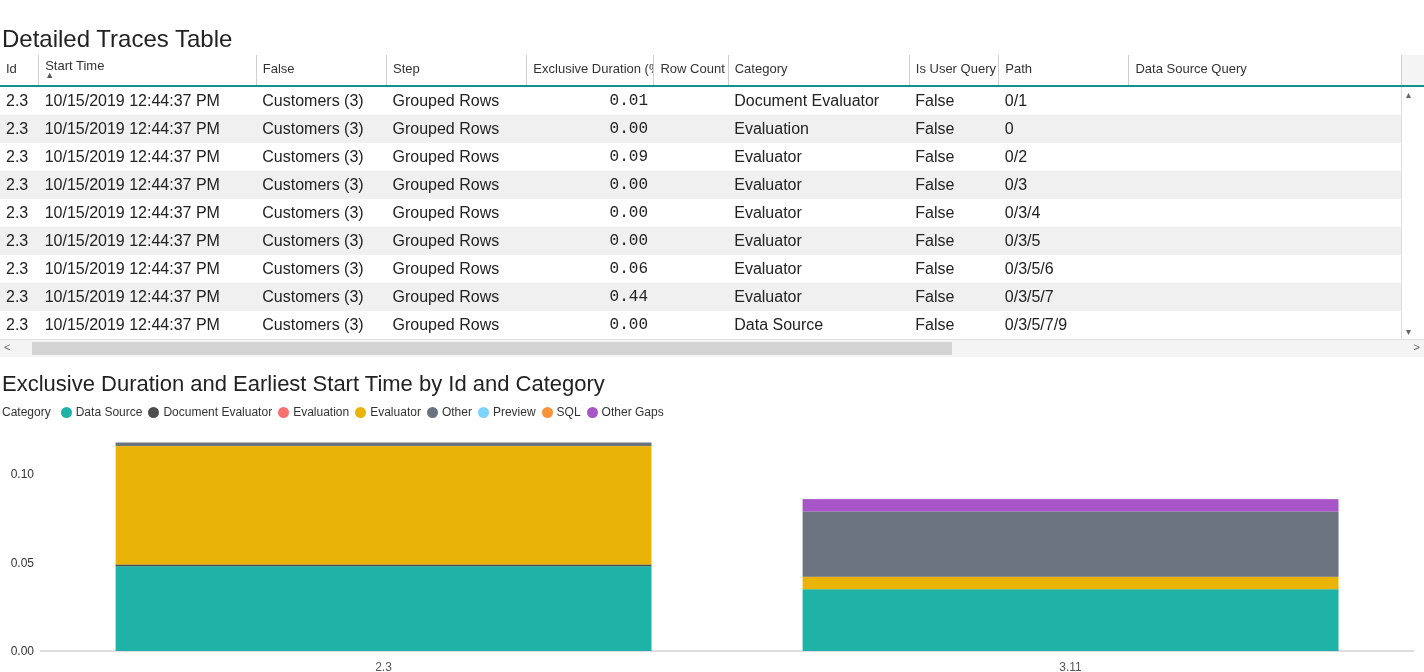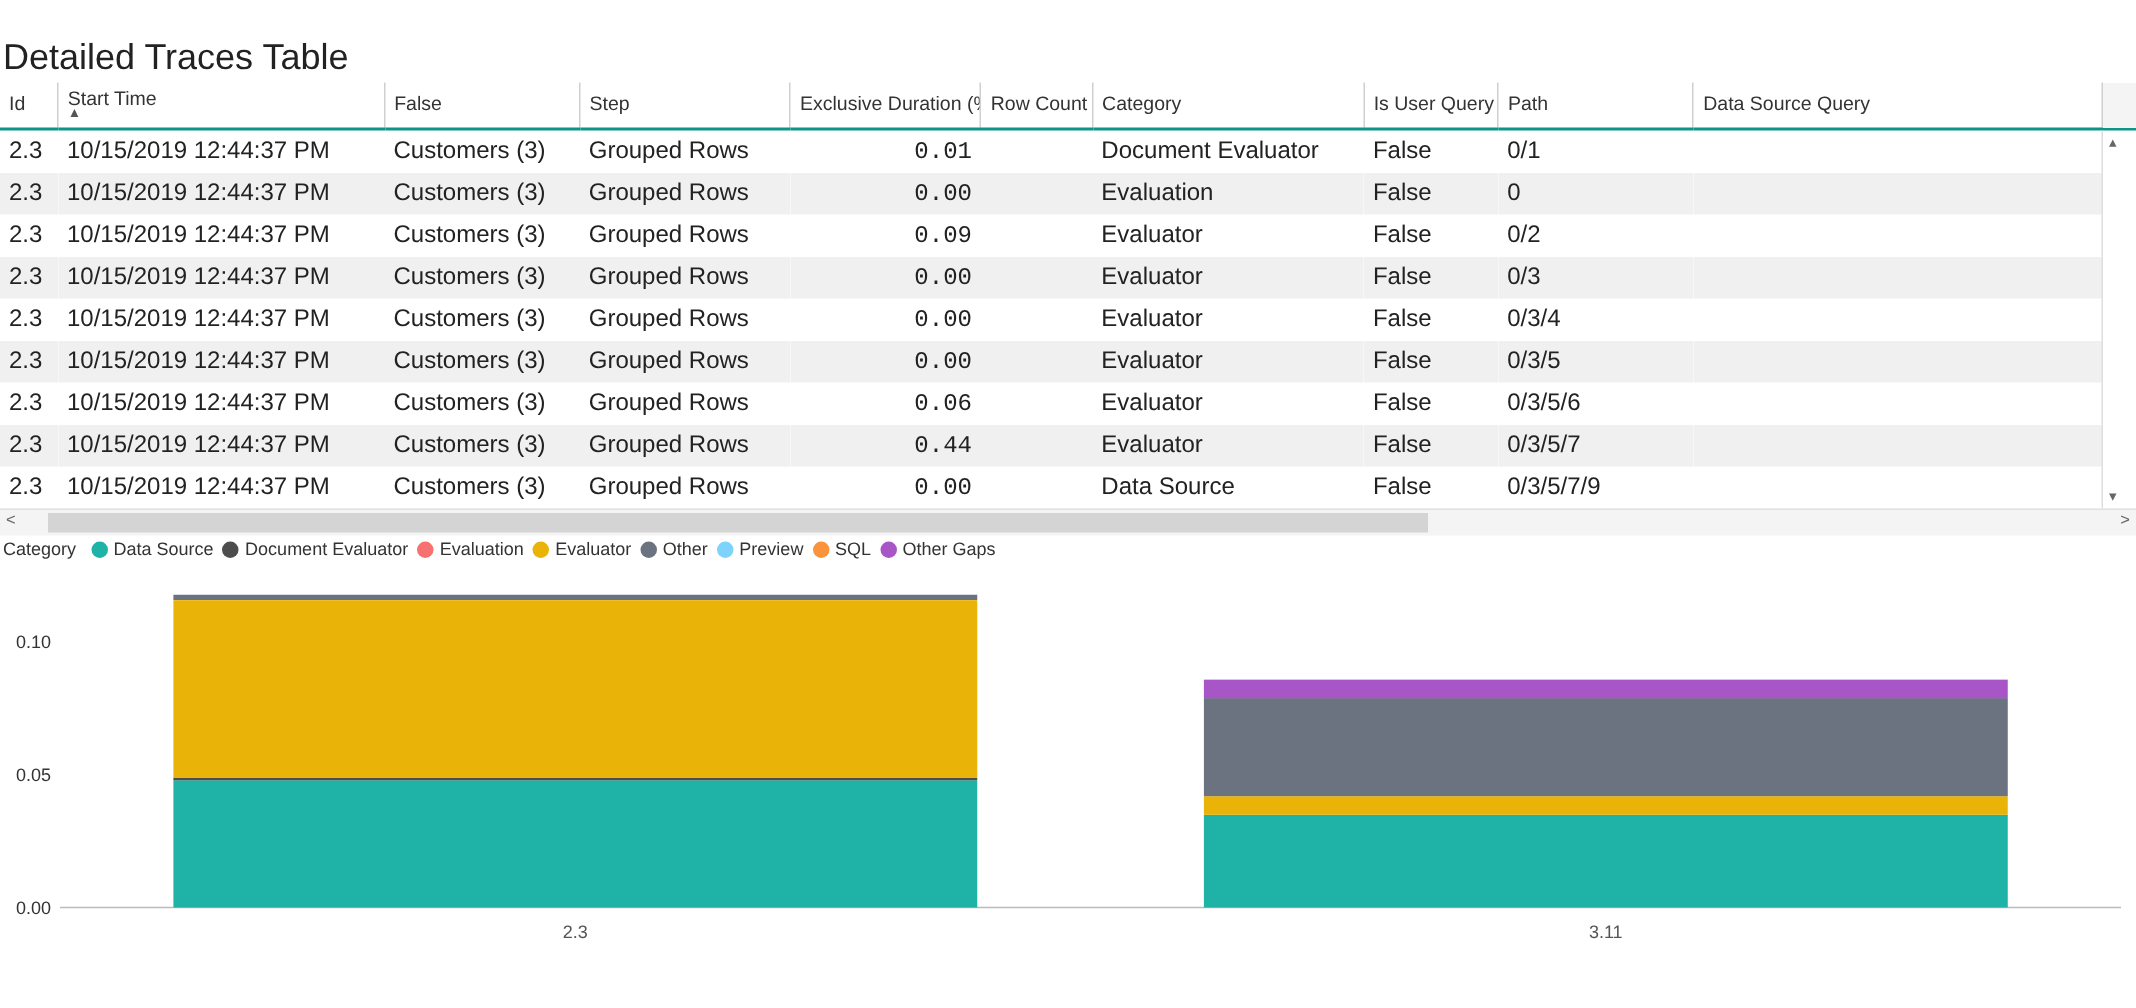--- a/index.html
+++ b/index.html
@@ -285,20 +285,21 @@
         </tr>
       </tbody>
   </table>
 
   <div class="hscroll">
     <span class="hscroll-arrow hscroll-left">&lt;</span>
     <div class="hscroll-thumb"></div>
     <span class="hscroll-arrow hscroll-right">&gt;</span>
   </div>
 
+  <div class="chart-title">Exclusive Duration and Earliest Start Time by Id and Category</div>
 
   <div class="legend">
     <span class="legend-title">Category</span>
     <span id="legend-items" style="display: inline-flex; align-items: center;">
         <span class="legend-item">
           <span class="swatch" style="background: rgb(31, 178, 166);"></span>
           <span>Data Source</span>
         </span>
         <span class="legend-item">
           <span class="swatch" style="background: rgb(77, 77, 77);"></span>

